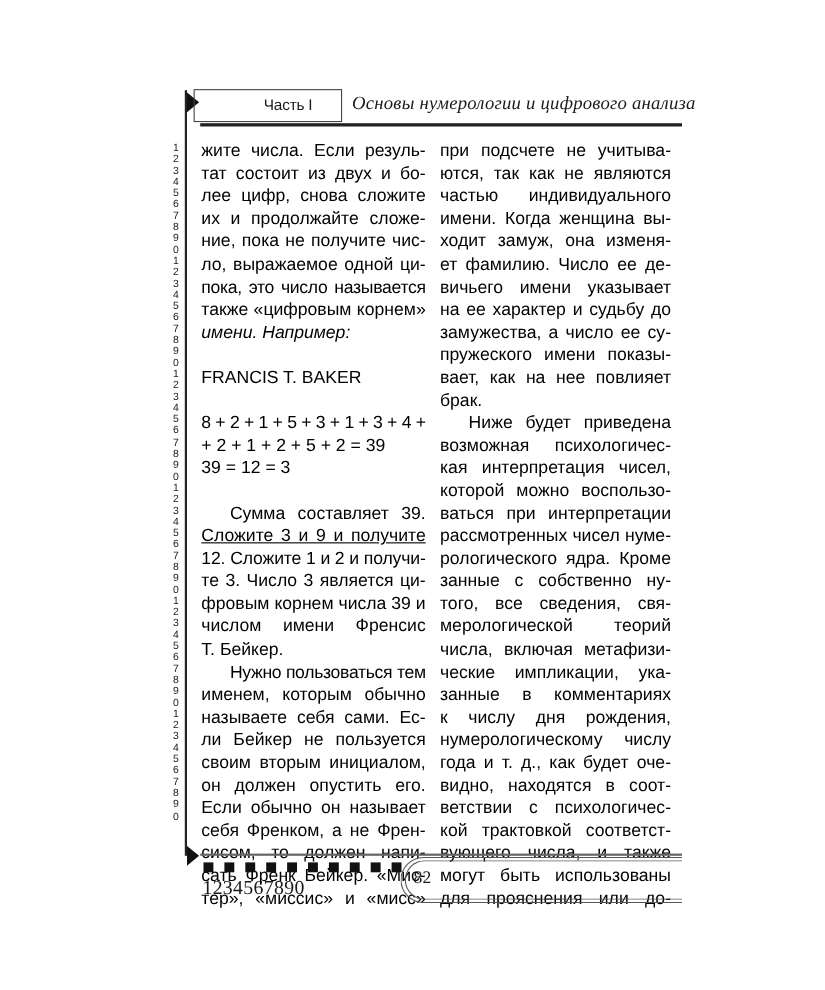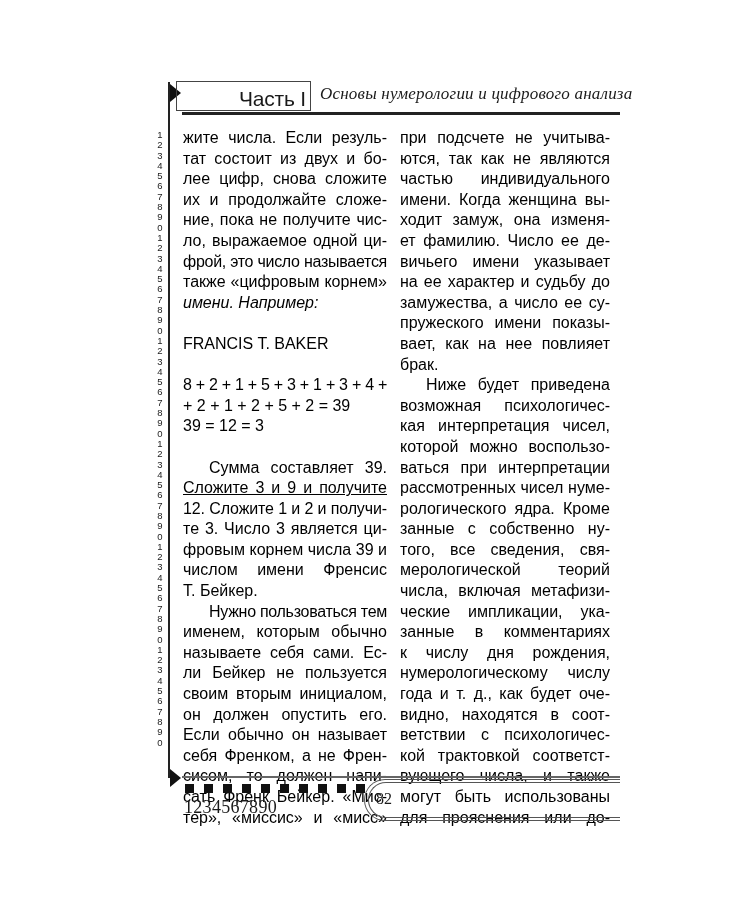--- a/index.html
+++ b/index.html
@@ -7,21 +7,21 @@
   .page { position: absolute; left: 0; top: 0; width: 750px; height: 900px; }
 
   
   .vrule { position: absolute; left: 168px; top: 82px; width: 2px; height: 696px; background: #222; }
   .arrow { position: absolute; width: 0; height: 0; border-top: 9px solid transparent; border-bottom: 9px solid transparent; border-left: 11px solid #111; }
   .arrow.top { left: 170px; top: 84px; }
   .arrow.bottom { left: 170px; top: 769px; }
 
   
   .part-box { position: absolute; left: 176px; top: 81px; width: 135px; height: 30px; border: 1px solid #444; box-sizing: border-box; }
-  .part-label { position: absolute; right: 4px; top: 5px; font-family: "Liberation Sans", sans-serif; font-size: 21px; letter-spacing: -0.2px; text-align: center; }
+  .part-label { position: absolute; right: 26px; top: 5px; font-family: "Liberation Sans", sans-serif; font-size: 14px; letter-spacing: -0.2px; text-align: center; }
   .chapter-title { position: absolute; left: 320px; top: 84px; font-family: "Liberation Serif", serif; font-style: italic; font-size: 17px; letter-spacing: 0.2px; white-space: nowrap; }
   .header-rule { position: absolute; left: 182px; top: 112px; width: 438px; height: 3px; background: #222; }
 
   
   .line-numbers { position: absolute; left: 154px; top: 130px; width: 12px; font-family: "Liberation Sans", sans-serif; font-size: 9.5px; line-height: 10.3px; text-align: center; color: #222; }
   .line-numbers span { display: block; }
 
   
   .col { position: absolute; font-family: "Liberation Sans", sans-serif; font-size: 16px; line-height: 20.6px; color: #000000; }
   .col-left { left: 183px; top: 128px; width: 204px; }
@@ -118,21 +118,21 @@
     </div>
 
   <div class="col col-left" id="col-left">
       <div>
         <p style="display: block;">жите числа. Если резуль-</p>
         <p style="display: block;">тат состоит из двух и бо-</p>
         <p style="display: block;">лее цифр, снова сложите</p>
         <p style="display: block;">их и продолжайте сложе-</p>
         <p style="display: block;">ние, пока не получите чис-</p>
         <p style="display: block;">ло, выражаемое одной ци-</p>
-        <p style="display: block; letter-spacing: -0.269832px;">фрой, это число называется</p>
+        <p style="display: block; letter-spacing: -0.269832px;">пока, это число называется</p>
         <p style="display: block;">также «цифровым корнем»</p>
         <p class="last" style="display: block; font-style: italic;">имени. Например:</p>
       </div>
       <div class="gap"></div>
       <p class="last" style="display: block;">FRANCIS T. BAKER</p>
       <div class="gap"></div>
       <div class="formula">
         <p style="display: block; letter-spacing: -0.278226px;">8 + 2 + 1 + 5 + 3 + 1 + 3 + 4 +</p>
         <p style="display: block;">+ 2 + 1 + 2 + 5 + 2 = 39</p>
         <p class="last" style="display: block;">39 = 12 = 3</p>

